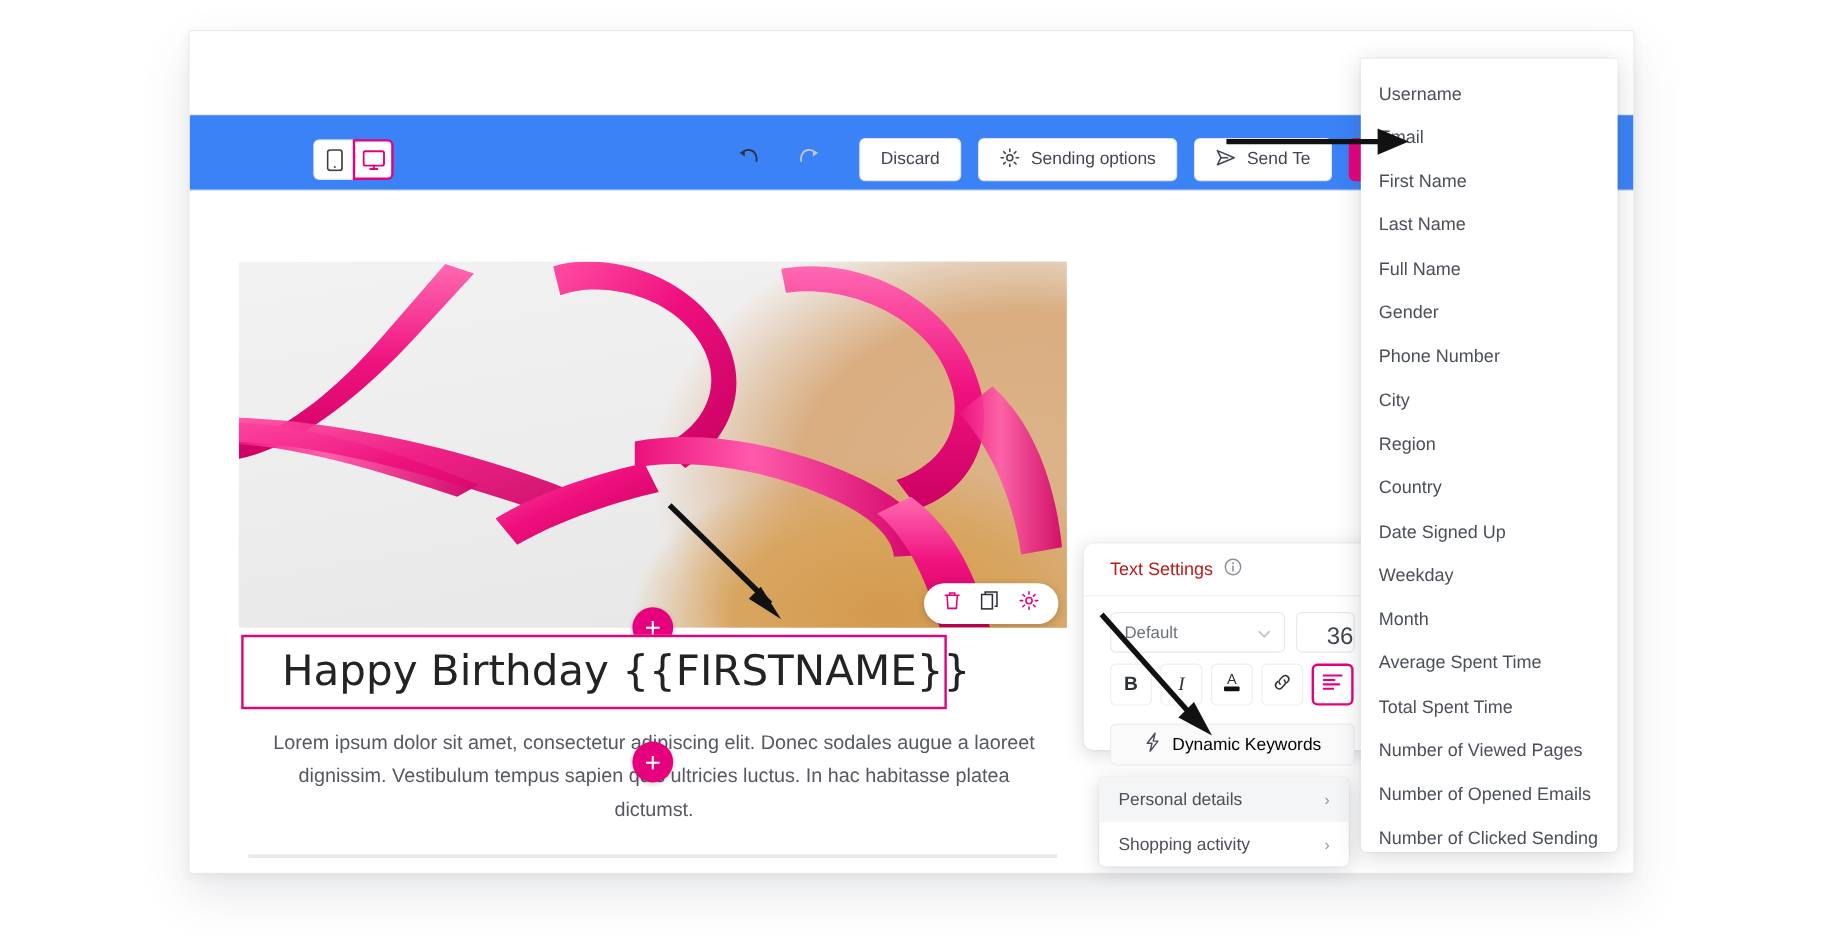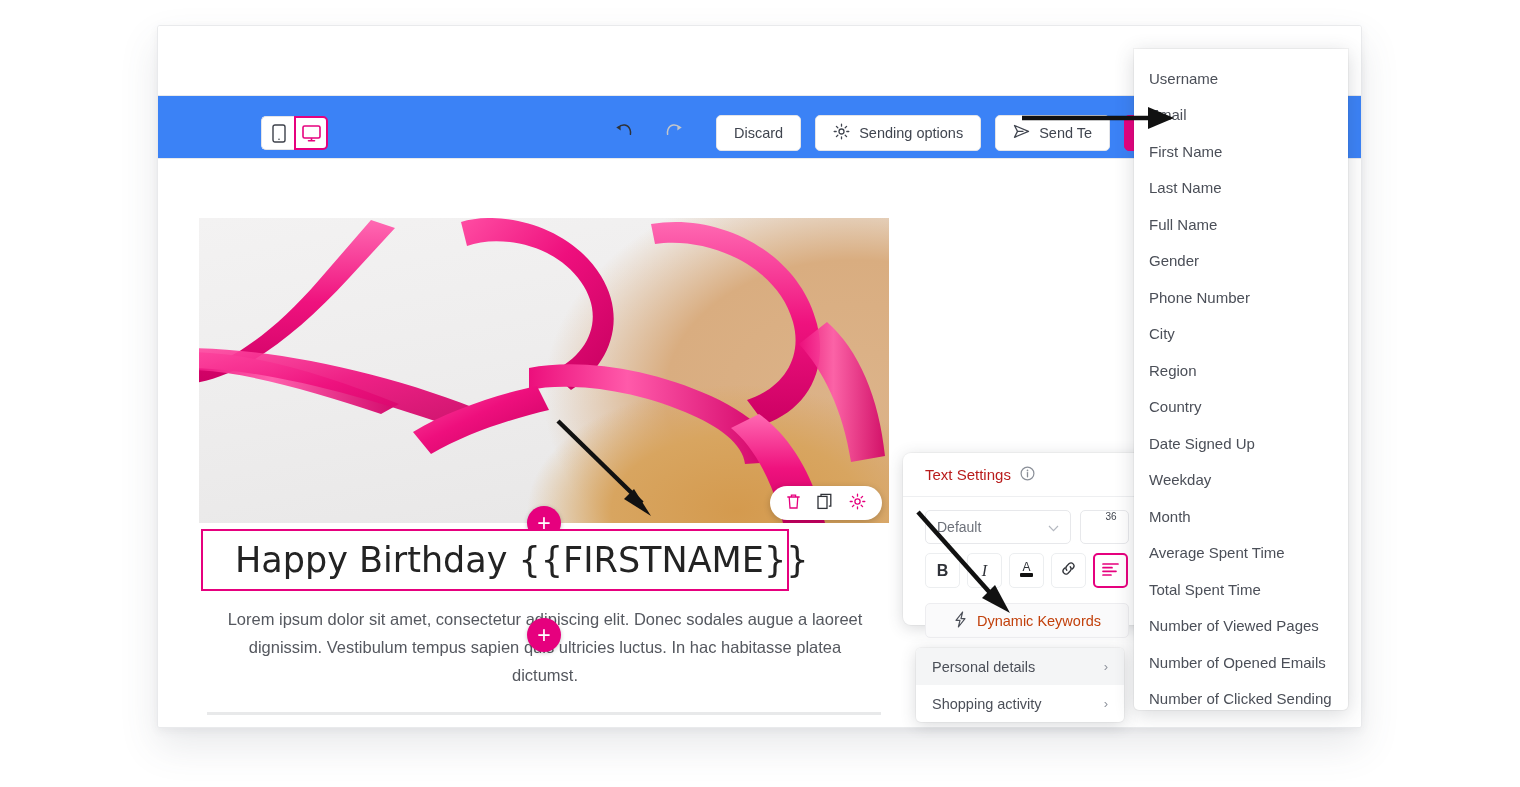--- a/index.html
+++ b/index.html
@@ -122,33 +122,33 @@
     font-size:15px; color:#b91c1c;text-align:center;
   }
   .tp-row1 { display:flex; gap:9px; padding:13px 22px 0 22px; }
   .tp-select {
     width:170px; height:34px; border:1px solid #e7e8eb; border-radius:5px; background:#fff;
     display:flex; align-items:center; justify-content:space-between; padding:0 11px;
     font-size:14px; color:#6d717a;
   }
   .tp-size {
     width:54px; height:34px; border:1px solid #e7e8eb; border-radius:5px; background:#fff;
-    display:flex; align-items:flex-start; padding-left:25px; font-size:10px; color:#40454f;
+    display:flex; align-items:flex-end; padding-left:25px; font-size:20px; color:#40454f;
   }
   .tp-row2 { display:flex; gap:7px; padding:9px 22px 0 22px; }
   .fmt-btn {
     width:35px; height:35px; border:1px solid #eceef0; border-radius:5px; background:#fff;
     display:flex; align-items:center; justify-content:center;
   }
   .fmt-btn.active { border:2px solid #e6007e; }
   .dk-btn {
     position:absolute; left:22px; top:150px; width:204px; height:35px;
     border:1px solid #ededf0; border-radius:5px; background:#fafafb;
     display:flex; align-items:center; justify-content:center; gap:9px;
-    font-size:14.5px; color:#c2410c;
+    font-size:14.5px; color:#000000;
   }
 
   
   .dk-menu {
     position:absolute; left:916px; top:648px; width:208px;
     background:#fff; border-radius:5px;
     box-shadow:0 3px 16px rgba(60,64,75,.20), 0 0 0 1px rgba(0,0,0,.03);
     overflow:hidden; z-index:45;
   }
   .dk-item {

